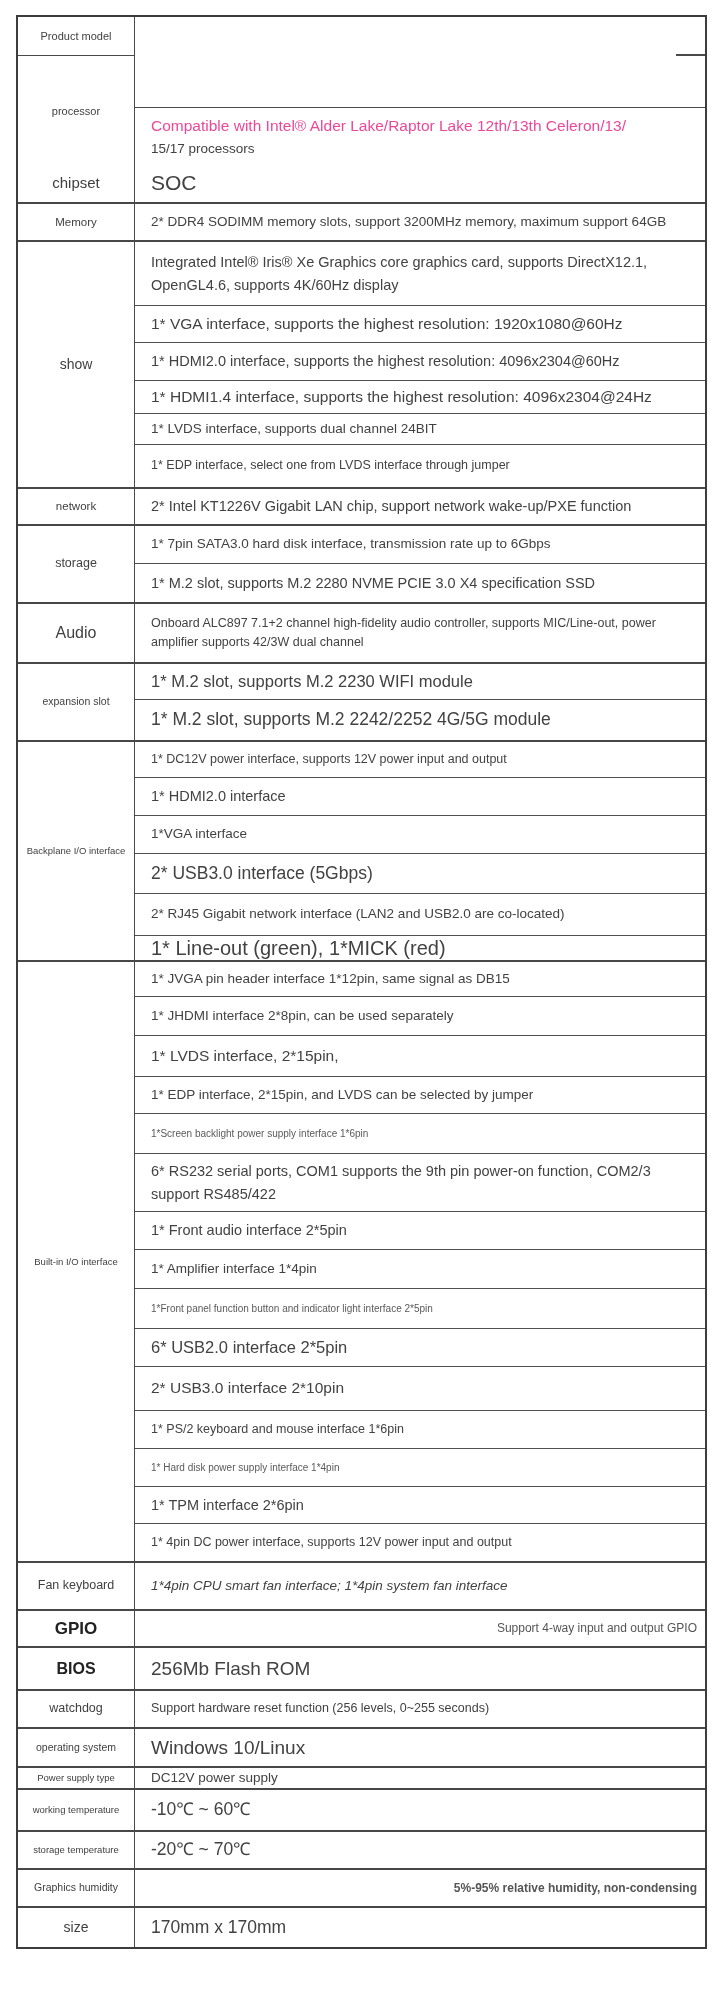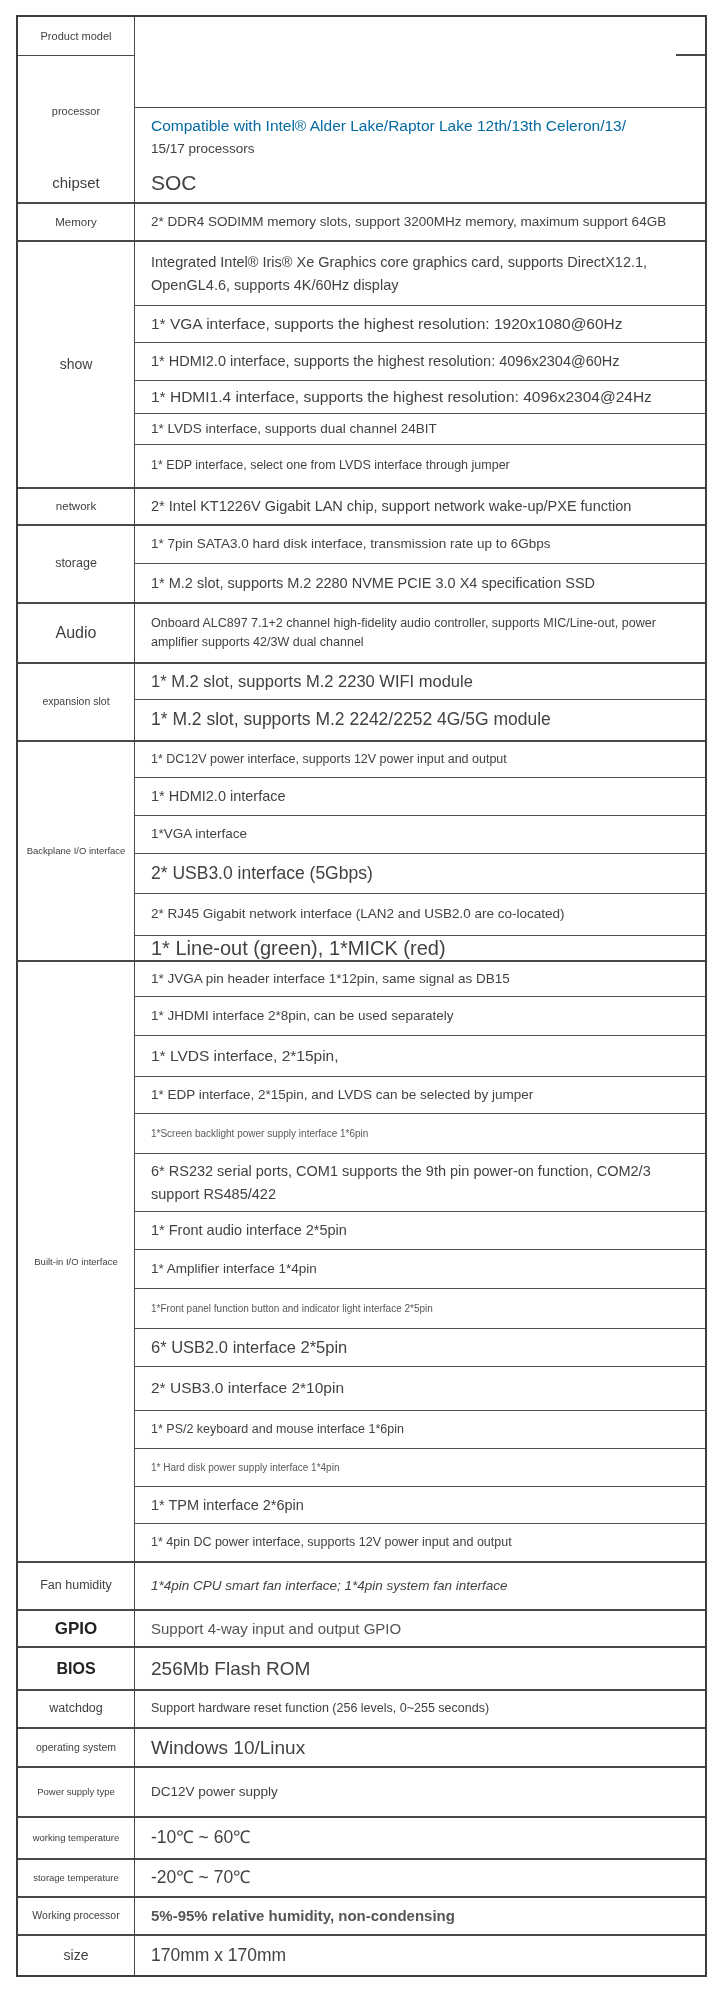--- a/index.html
+++ b/index.html
@@ -31,21 +31,21 @@
   .l10{font-size:10.5px;}
   .l11{font-size:11.5px;}
   .l12{font-size:12.5px;}
   .l13{font-size:14px;}
   .l14{font-size:15px;}
   .l15{font-size:16px;}
   .l15b{font-size:16px;font-weight:bold;color:#222;}
   .l16b{font-size:17px;font-weight:bold;color:#222;}
   
   .v10{font-size:10px;color:#5a5a5a;}
-  .v11{font-size:15px;color:#555555;}
+  .v11{font-size:12px;color:#555555;justify-content:flex-end;}
   .v12{font-size:12.5px;}
   .v13{font-size:13.5px;}
   .v14{font-size:14.5px;}
   .v15{font-size:15.5px;}
   .v16{font-size:16.5px;}
   .v17{font-size:17.5px;}
   .v18{font-size:19px;}
   .v19{font-size:20px;}
   .v20{font-size:21px;}
   
@@ -53,21 +53,21 @@
   .tl{display:flex;align-items:center;justify-content:center;box-sizing:border-box;font-size:11px;color:#3f3f3f;}
   .tl-product{height:38px;}
   .tl-processor{height:110px;border-top:1.5px solid #4a4a4a;}
   .topvalues{flex:1;display:flex;flex-direction:column;min-width:0;}
   .top-blank{height:90px;position:relative;}
   .top-stub{position:absolute;top:37px;right:0;width:29px;height:2px;background:#4a4a4a;}
   .top-proc-text{
     height:58px;border-top:1.5px solid #4a4a4a;box-sizing:border-box;
     display:flex;flex-direction:column;justify-content:center;gap:6px;padding-left:16px;
   }
-  .proc-line1{font-size:15.5px;color:#0369a1;}
+  .proc-line1{font-size:15.5px;color:#ec4899;}
   .proc-line2{font-size:13.5px;color:#424242;}
 </style>
 </head>
 <body>
 
 <div class="spec-table">
 
   
   <div class="section">
     <div class="toplabels">
@@ -224,21 +224,21 @@
             <span class="vtext">1* Hard disk power supply interface 1*4pin</span>
           </div>
           <div class="vrow v14" style="height: 37px;">
             <span class="vtext">1* TPM interface 2*6pin</span>
           </div>
           <div class="vrow v12" style="height: 38px;">
             <span class="vtext">1* 4pin DC power interface, supports 12V power input and output</span>
           </div>
         </div>
       </div><div class="section">
-        <div class="labelcell l12">Fan humidity</div>
+        <div class="labelcell l12">Fan keyboard</div>
         <div class="values">
           <div class="vrow v13 first" style="height: 46px; font-style: italic;">
             <span class="vtext">1*4pin CPU smart fan interface; 1*4pin system fan interface</span>
           </div>
         </div>
       </div><div class="section">
         <div class="labelcell l16b">GPIO</div>
         <div class="values">
           <div class="vrow v11 first" style="height: 35px;">
             <span class="vtext">Support 4-way input and output GPIO</span>
@@ -261,40 +261,40 @@
       </div><div class="section">
         <div class="labelcell l10">operating system</div>
         <div class="values">
           <div class="vrow v18 first" style="height: 37px;">
             <span class="vtext">Windows 10/Linux</span>
           </div>
         </div>
       </div><div class="section">
         <div class="labelcell l9">Power supply type</div>
         <div class="values">
-          <div class="vrow v13 first" style="height: 48px;">
+          <div class="vrow v13 first" style="height: 20px;">
             <span class="vtext">DC12V power supply</span>
           </div>
         </div>
       </div><div class="section">
         <div class="labelcell l9">working temperature</div>
         <div class="values">
           <div class="vrow v17 first" style="height: 40px;">
             <span class="vtext">-10℃ ~ 60℃</span>
           </div>
         </div>
       </div><div class="section">
         <div class="labelcell l9">storage temperature</div>
         <div class="values">
           <div class="vrow v17 first" style="height: 36px;">
             <span class="vtext">-20℃ ~ 70℃</span>
           </div>
         </div>
       </div><div class="section">
-        <div class="labelcell l10">Working processor</div>
+        <div class="labelcell l10">Graphics humidity</div>
         <div class="values">
           <div class="vrow v11 first" style="height: 36px; font-weight: bold;">
             <span class="vtext">5%-95% relative humidity, non-condensing</span>
           </div>
         </div>
       </div><div class="section">
         <div class="labelcell l13">size</div>
         <div class="values">
           <div class="vrow v17 first" style="height: 39px;">
             <span class="vtext">170mm x 170mm</span>

